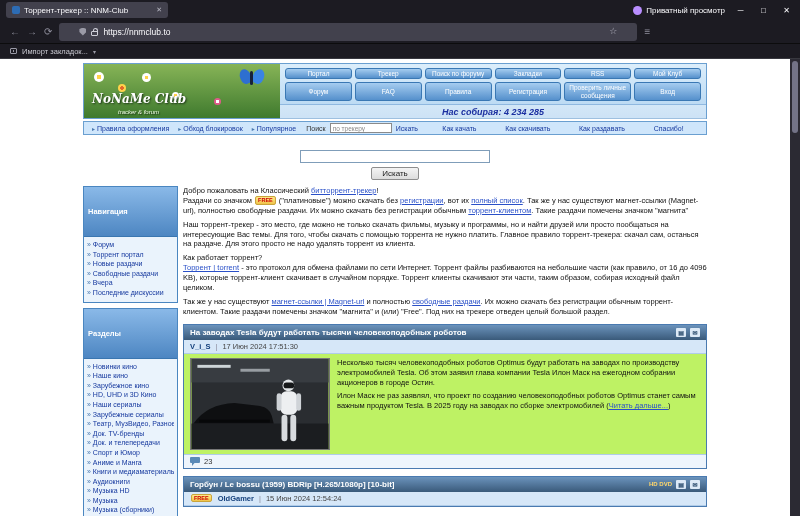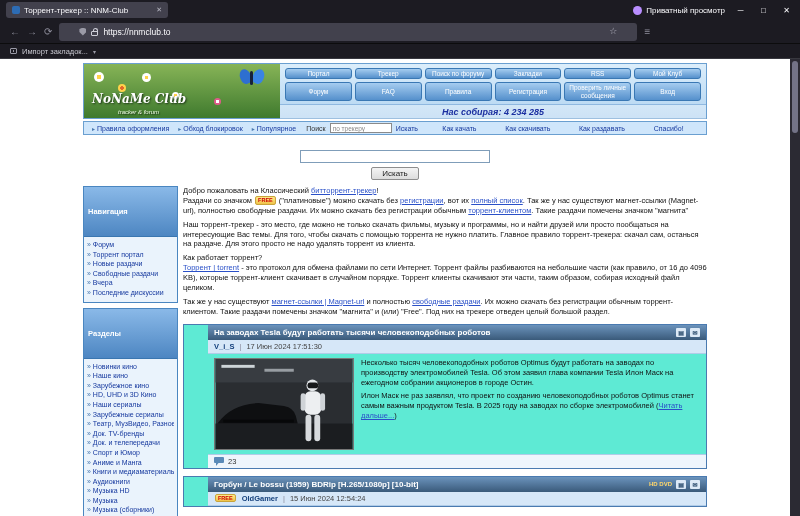--- a/index.html
+++ b/index.html
@@ -88,21 +88,21 @@
   .s-item:before{content:"» ";color:#4a7ab0;}
 
   .main{flex:1;min-width:0;}
   .main-title{text-align:center;font-weight:bold;font-size:9px;margin:1px 0 4px;color:#111;}
   .intro{font-size:7.5px;line-height:1.32;color:#111;}
   .intro p{margin-bottom:4px;}
   .lnk{color:#2a50c8;text-decoration:underline;cursor:pointer;}
   .free-badge{display:inline-block;background:linear-gradient(#ffe98a,#f0c34a);border:1px solid #c9a43a;color:#c00;font-weight:bold;font-size:5.5px;padding:0 2px;border-radius:2px;margin:0 1px;vertical-align:1px;}
 
   
-  .post{border:1px solid #4a7ab0;margin-top:7px;background:#5eead4;padding-left:24px;}
+  .post{border:1px solid #4a7ab0;margin-top:7px;background:#bef264;}
   .post-h{background:linear-gradient(#6b93bc,#3a5a7a);color:#fff;font-weight:bold;font-size:8px;padding:3px 6px;display:flex;align-items:center;gap:4px;}
   .post-h .ptitle{flex:1;cursor:pointer;}
   .mini-icon{width:10px;height:9px;background:#dce9f6;border-radius:1px;color:#246;font-size:6px;display:flex;align-items:center;justify-content:center;flex:none;cursor:pointer;}
   .hd-badge{color:#ffd76a;font-weight:bold;font-size:6px;flex:none;}
   .post-meta{background:#d6e7f8;border-bottom:1px solid #b0cce8;padding:2px 6px;font-size:7.5px;color:#444;display:flex;align-items:center;gap:5px;}
   .post-author{font-weight:bold;color:#14407c;cursor:pointer;}
   .meta-sep{color:#889;}
   .post-body{padding:4px 6px;display:flex;gap:7px;font-size:7.5px;line-height:1.35;color:#111;}
   .post-body p{margin-bottom:3px;}
   .post-img{flex:none;border:1px solid #777;}

